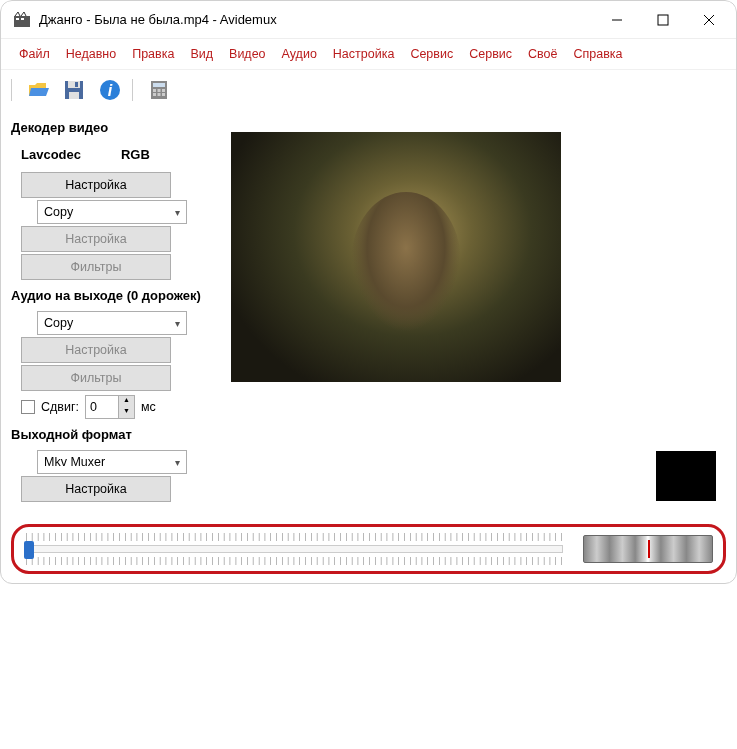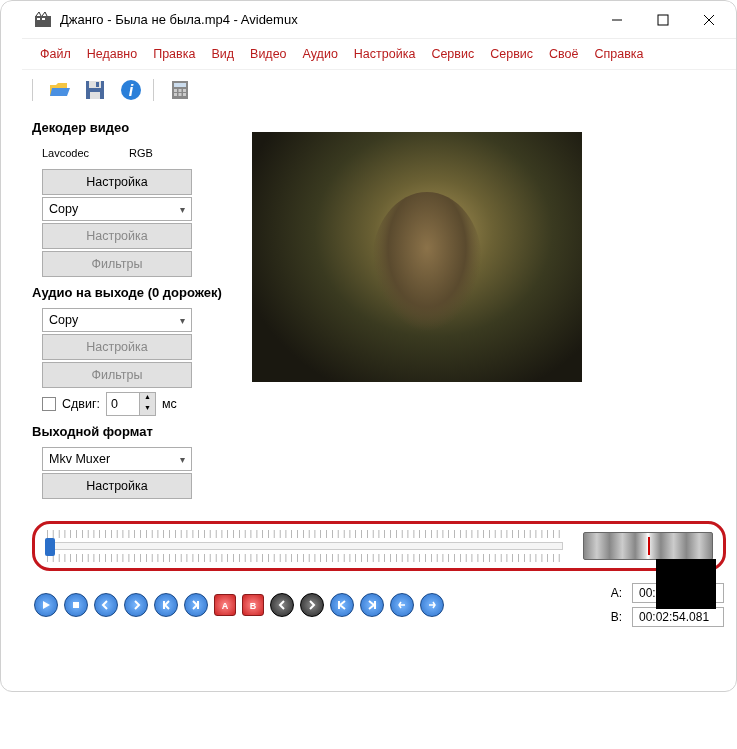--- a/index.html
+++ b/index.html
@@ -1,35 +1,35 @@
 <!DOCTYPE html>
 <html><head>
 <meta charset="utf-8">
 <style>
 * { box-sizing: border-box; margin: 0; padding: 0; font-family: "Segoe UI", Tahoma, Arial, sans-serif; }
 body { background: #fff; width: 737px; height: 749px; overflow: hidden; border-radius: 12px; }
-.window { width: 737px; height: 692px; background: #fff; border: 1px solid #d0d0d0; border-radius: 12px; overflow: hidden; position: relative; padding-left: 21px; }
+.window { width: 737px; height: 584px; background: #fff; border: 1px solid #d0d0d0; border-radius: 12px; overflow: hidden; position: relative; }
 .titlebar { height: 38px; display: flex; align-items: center; padding: 0 4px; border-bottom: 1px solid #eee; }
 .title-icon { width: 18px; height: 18px; margin: 0 8px; display: inline-block; }
 .title-text { flex: 1; font-size: 13px; color: #000; }
 .win-btns { display: flex; }
 .win-btn { width: 46px; height: 36px; display: flex; align-items: center; justify-content: center; font-size: 14px; color: #000; }
 .win-btn.close { font-size: 16px; }
 .menubar { display: flex; gap: 0; padding: 4px 10px; font-size: 12.5px; color: #b91c1c; border-bottom: 1px solid #f0f0f0; }
 .menubar span { padding: 4px 8px; }
 .toolbar { display: flex; gap: 8px; padding: 6px 10px 4px; align-items: center; }
 .tb-sep { width: 1px; height: 22px; background: #ccc; margin-right: 4px; }
 .tb-icon { width: 28px; height: 28px; display: flex; align-items: center; justify-content: center; border-radius: 3px; }
 .content { display: flex; padding: 4px 10px 0; }
 .left-panel { width: 210px; flex-shrink: 0; }
 .section-title { font-weight: bold; font-size: 13px; margin: 8px 0 8px 0; }
-.row-labels { display: flex; gap: 40px; padding: 4px 10px 8px; font-size: 11px; }
+.row-labels { display: flex; gap: 40px; padding: 4px 10px 8px; font-size: 13px; font-weight: bold; }
 .btn { width: 150px; height: 26px; background: #e1e1e1; border: 1px solid #adadad; font-size: 12.5px; text-align: center; line-height: 24px; margin: 2px 10px; }
 .btn.disabled { color: #888; }
-.select { width: 150px; height: 24px; border: 1px solid #adadad; background: #fff; font-size: 12.5px; padding: 0 6px; display: flex; align-items: center; justify-content: space-between; margin: 2px 10px; }
+.select { width: 150px; height: 24px; border: 1px solid #adadad; background: #fff; font-size: 12.5px; padding: 0 6px; display: flex; align-items: center; justify-content: space-between; margin: 2px 26px; }
 .select .chev { font-size: 10px; color: #555; }
 .shift-row { display: flex; align-items: center; margin: 4px 10px; gap: 6px; font-size: 12.5px; }
 .chk { width: 14px; height: 14px; border: 1px solid #888; background: #fff; }
 .spin { width: 50px; height: 24px; border: 1px solid #adadad; display: flex; align-items: center; }
 .spin input { border: none; width: 32px; font-size: 12.5px; padding: 0 4px; outline: none; }
 .spin .spinbtns { width: 16px; display: flex; flex-direction: column; border-left: 1px solid #adadad; }
 .spin .sb { height: 11px; font-size: 7px; line-height: 7px; text-align: center; background: #e1e1e1; }
 .preview { flex: 1; padding: 20px 10px 0 10px; }
 .video-frame { width: 330px; height: 250px; background: #000; position: relative; overflow: hidden; }
 .video-img { position: absolute; inset: 0; background: radial-gradient(ellipse 60% 70% at 55% 40%, #a89356 0%, #6b6134 30%, #3a3a20 60%, #1a1810 100%); }

